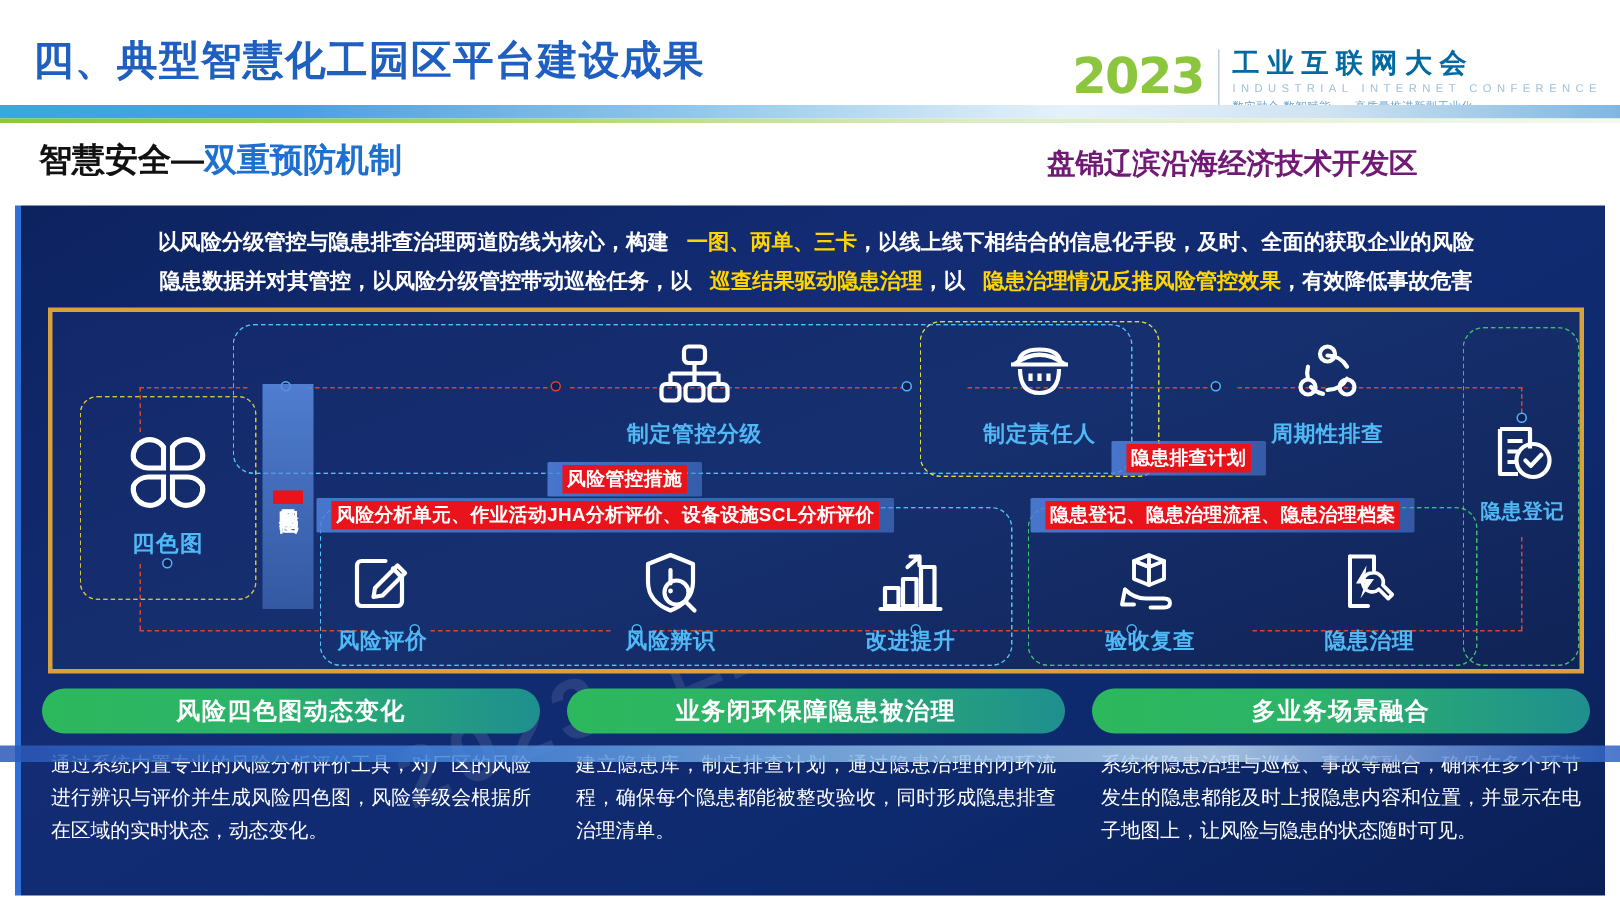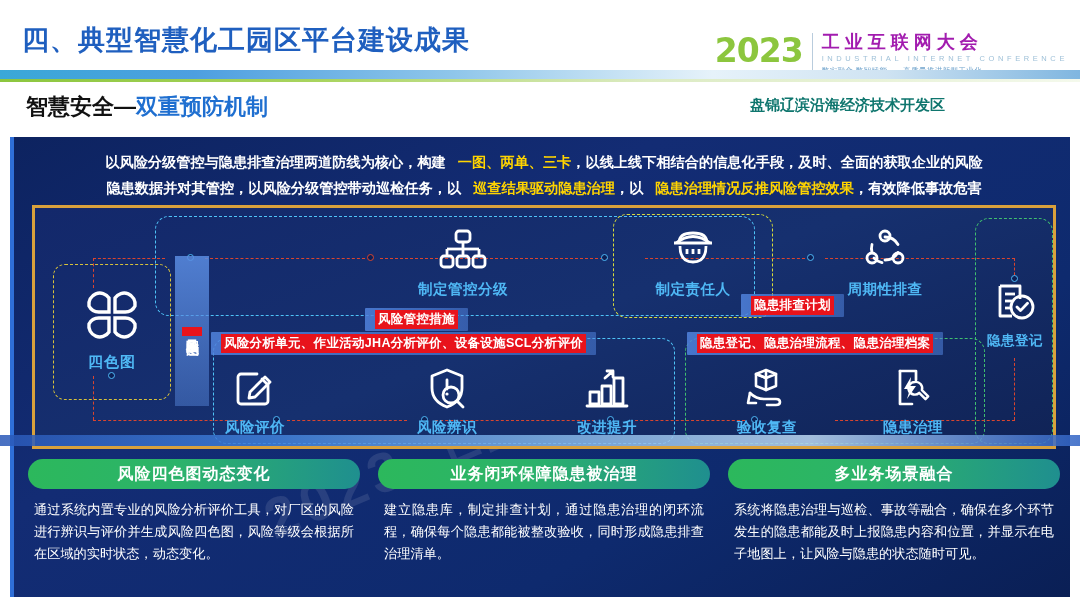--- a/index.html
+++ b/index.html
@@ -2,21 +2,21 @@
 <html><head>
 <meta charset="utf-8">
 <style>
   * { box-sizing: border-box; margin: 0; padding: 0; }
   html, body {
     width: 1080px; height: 608px;
     background: #ffffff;
     font-family: "Liberation Sans", "DejaVu Sans", sans-serif;
     overflow: hidden;
   }
-  #slide { position: relative; width: 1080px; height: 446px; background: #fff; }
+  #slide { position: relative; width: 1080px; height: 508px; background: #fff; }
 
   
   #page-title {
     position: absolute; left: 22px; top: 22px;
     font-size: 27px; font-weight: bold; color: #1f5fbf;
     letter-spacing: 1px; white-space: nowrap;
   }
   #brand-logo {
     position: absolute; right: 12px; top: 30px;
     display: flex; align-items: center; height: 48px;
@@ -25,21 +25,21 @@
     font-size: 33px; font-weight: bold; color: #8cc63e;
     letter-spacing: -1px; line-height: 1;
     font-family: "DejaVu Sans", sans-serif;
   }
   #brand-year-sub {
     font-size: 4.5px; color: #7fa8c9; letter-spacing: .3px;
     text-align: center; margin-top: 3px; white-space: nowrap;
   }
   #brand-divider { width: 1px; height: 42px; background: #b9ccdd; margin: 0 9px; }
   #brand-cn {
-    font-size: 18px; font-weight: bold; color: #a21caf;
+    font-size: 18px; font-weight: bold; color: #0369a1;
     letter-spacing: 5px; line-height: 1; white-space: nowrap;
   }
   #brand-en {
     font-size: 7.5px; color: #9fc1d8; letter-spacing: 3.6px;
     margin-top: 3px; white-space: nowrap;
   }
   #brand-slogan {
     font-size: 7.5px; color: #6fa3cc; letter-spacing: .4px;
     margin-top: 3px; white-space: nowrap;
   }
@@ -54,21 +54,21 @@
 
   
   #subtitle-row { position: absolute; left: 0; top: 92px; width: 1080px; height: 34px; }
   #subtitle-main {
     position: absolute; left: 26px; top: 0;
     font-size: 22px; font-weight: bold; color: #111; white-space: nowrap;
   }
   #subtitle-main .accent { color: #1f6fd0; }
   #subtitle-right {
     position: absolute; right: 135px; top: 4px;
-    font-size: 15px; font-weight: bold; color: #0f766e; white-space: nowrap;
+    font-size: 19px; font-weight: bold; color: #701a75; white-space: nowrap;
   }
 
   
   #dark-body {
     position: absolute; left: 10px; top: 137px; width: 1060px; height: 460px;
     background: linear-gradient(150deg,#0d2360 0%,#132c74 35%,#0e2a6e 70%,#0a1f55 100%);
     border-left: 4px solid #2f6fd8;
     overflow: hidden;
   }
   #watermark {

